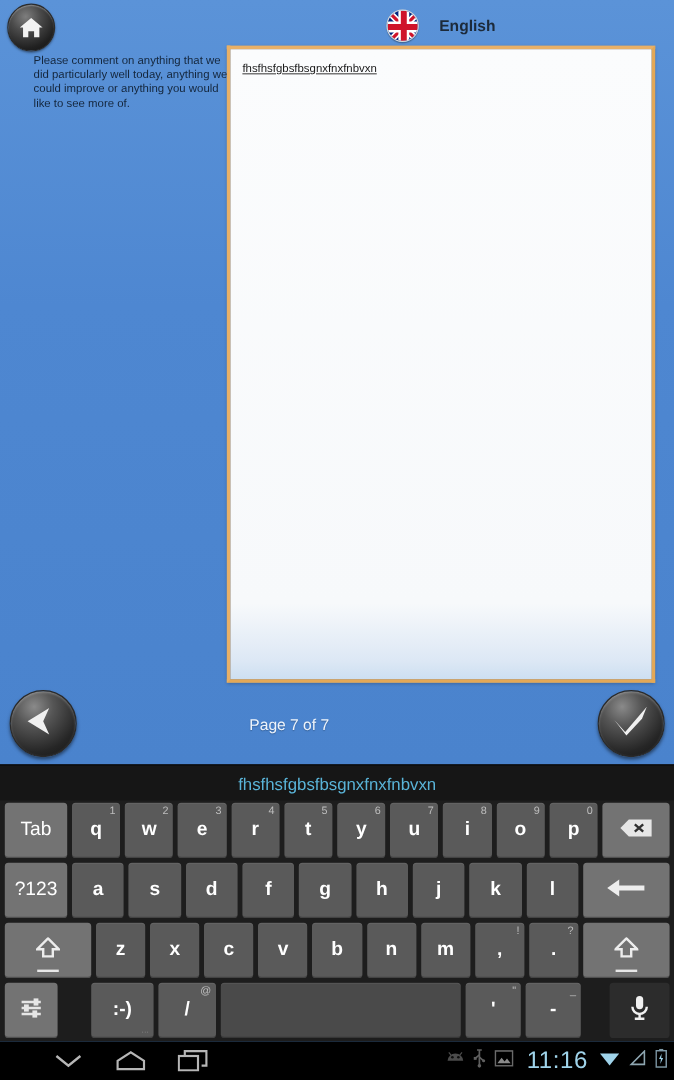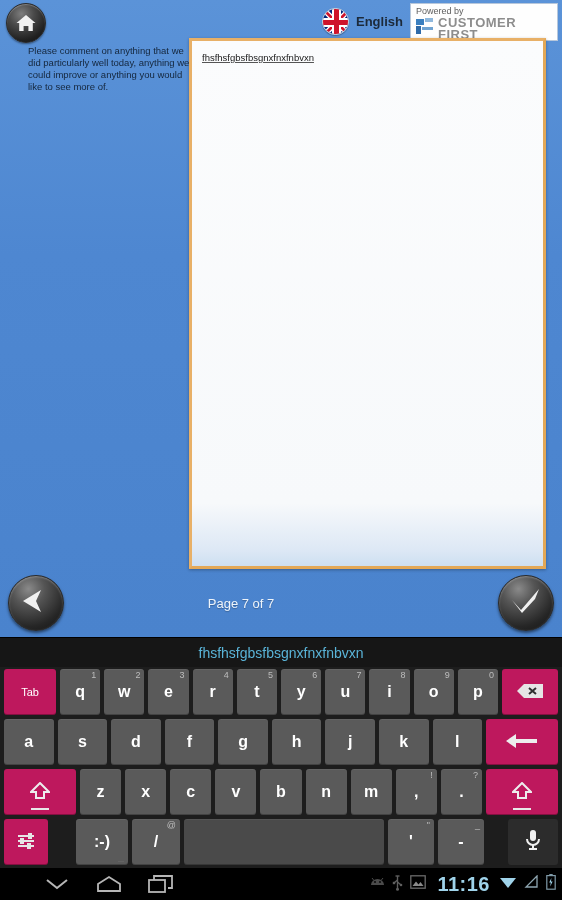--- a/index.html
+++ b/index.html
@@ -26,21 +26,21 @@
     background: radial-gradient(circle at 38% 26%, #7e7e7e 0%, #4a4a4a 34%, #202020 72%, #121212 100%);
     box-shadow: 0 1px 2px rgba(0,0,0,.45), inset 0 1px 1px rgba(255,255,255,.28);
     border: 1px solid #2b2b2b;
     display: flex; align-items: center; justify-content: center;
     cursor: pointer;
   }
   #home-btn svg { display: block; }
 
   #lang-wrap {
     position: absolute; left: 322px; top: 8px;
-    display: flex; align-items: center; gap: 7px;
+    display: flex; align-items: center; gap: 17px;
   }
   #flag-icon {
     width: 27px; height: 27px; border-radius: 50%;
     overflow: hidden; position: relative;
     border: 1px solid #d8d8d8;
     box-shadow: 0 1px 1px rgba(0,0,0,.3);
   }
   #lang-label { font-size: 13px; font-weight: bold; color: #1c2a3a; }
 
   #brand {
@@ -131,23 +131,23 @@
     cursor: pointer;
     user-select: none;
   }
   .key.letter {
     background: #5a5a5a;
     box-shadow: inset 0 -1px 0 rgba(0,0,0,.25), inset 0 1px 0 rgba(255,255,255,.06);
     font-size: 16px; font-weight: bold;
     flex: 1 1 0;
   }
   .key.fn {
-    background: #be185d;
+    background: #737373;
     box-shadow: inset 0 -1px 0 rgba(0,0,0,.3);
-    font-size: 11px;
+    font-size: 16px;
   }
   .key .hint {
     position: absolute; top: 1px; right: 4px;
     font-size: 9px; color: #bdbdbd; font-weight: normal;
   }
   .key .subhint {
     position: absolute; bottom: 1px; right: 4px;
     font-size: 6px; color: #9a9a9a; font-weight: normal;
   }
   .key.tab { flex: 0 0 52px; justify-content: center; }
@@ -167,21 +167,21 @@
     position: absolute; bottom: 5px; left: 50%;
     transform: translateX(-50%);
     width: 18px; height: 2px; background: #e8e8e8;
   }
 
   
   #sysbar {
     position: absolute; left: 0; top: 868px;
     width: 562px; height: 32px;
     background: #000;
-    display: flex; align-items: center; font-weight: bold;
+    display: flex; align-items: center;
   }
   #sysnav { display: flex; align-items: center; gap: 26px; padding-left: 44px; }
   #sysnav .navbtn { cursor: pointer; display: flex; align-items: center; }
   #systray {
     margin-left: auto; display: flex; align-items: center; gap: 7px;
     padding-right: 6px;
   }
   #clock {
     font-size: 20px; color: #9fd3ea; letter-spacing: .5px;
     font-family: "Liberation Sans", sans-serif;
@@ -209,37 +209,20 @@
           <rect width="60" height="60" fill="#00247d"></rect>
           <path d="M0,0 L60,60 M60,0 L0,60" stroke="#fff" stroke-width="12"></path>
           <path d="M0,0 L60,60 M60,0 L0,60" stroke="#cf142b" stroke-width="6"></path>
           <path d="M30,0 L30,60 M0,30 L60,30" stroke="#fff" stroke-width="20"></path>
           <path d="M30,0 L30,60 M0,30 L60,30" stroke="#cf142b" stroke-width="11"></path>
         </svg>
       </span>
       <span id="lang-label">English</span>
     </div>
 
-    <div id="brand">
-      <div id="brand-powered">Powered by</div>
-      <div id="brand-row">
-        <span id="brand-mark">
-          <svg width="19" height="17" viewBox="0 0 19 17">
-            <rect x="0" y="1" width="8" height="6" fill="#3b7fbf"></rect>
-            <rect x="9" y="0" width="8" height="4" fill="#8fb8dd"></rect>
-            <rect x="0" y="8" width="5" height="8" fill="#2f6aa8"></rect>
-            <rect x="6" y="9" width="11" height="3" fill="#6fa3d2"></rect>
-          </svg>
-        </span>
-        <span>
-          <div id="brand-name1">CUSTOMER FIRST</div>
-          <div id="brand-name2">SOLUTIONS</div>
-        </span>
-      </div>
-    </div>
   </div>
 
   <div id="prompt">Please comment on anything that we did particularly well today, anything we could improve or anything you would like to see more of.</div>
 
   <div id="answer-box">
     <div id="answer-text">fhsfhsfgbsfbsgnxfnxfnbvxn</div>
   </div>
 
   <div id="nav-back">
     <span>
@@ -314,20 +297,23 @@
       <span>
         <svg width="28" height="16" viewBox="0 0 28 16">
           <path d="M8 1 L27 1 L27 15 L8 15 L1 8 Z" fill="#e6e6e6"></path>
           <path d="M13 5 L20 11 M20 5 L13 11" stroke="#303030" stroke-width="2"></path>
         </svg>
       </span>
     </div>
   </div>
 
   <div class="krow">
+    <div class="key fn num">
+      <span>?123</span>
+    </div>
     <div class="key letter">
       <span>a</span>
     </div>
     <div class="key letter">
       <span>s</span>
     </div>
     <div class="key letter">
       <span>d</span>
     </div>
     <div class="key letter">

